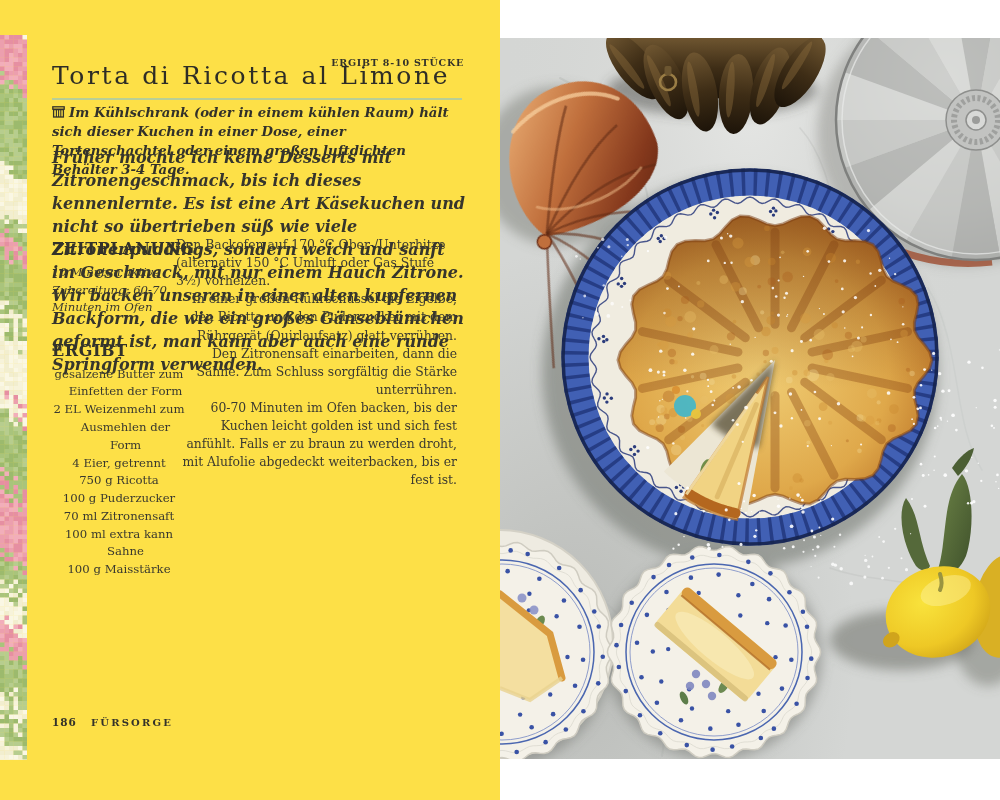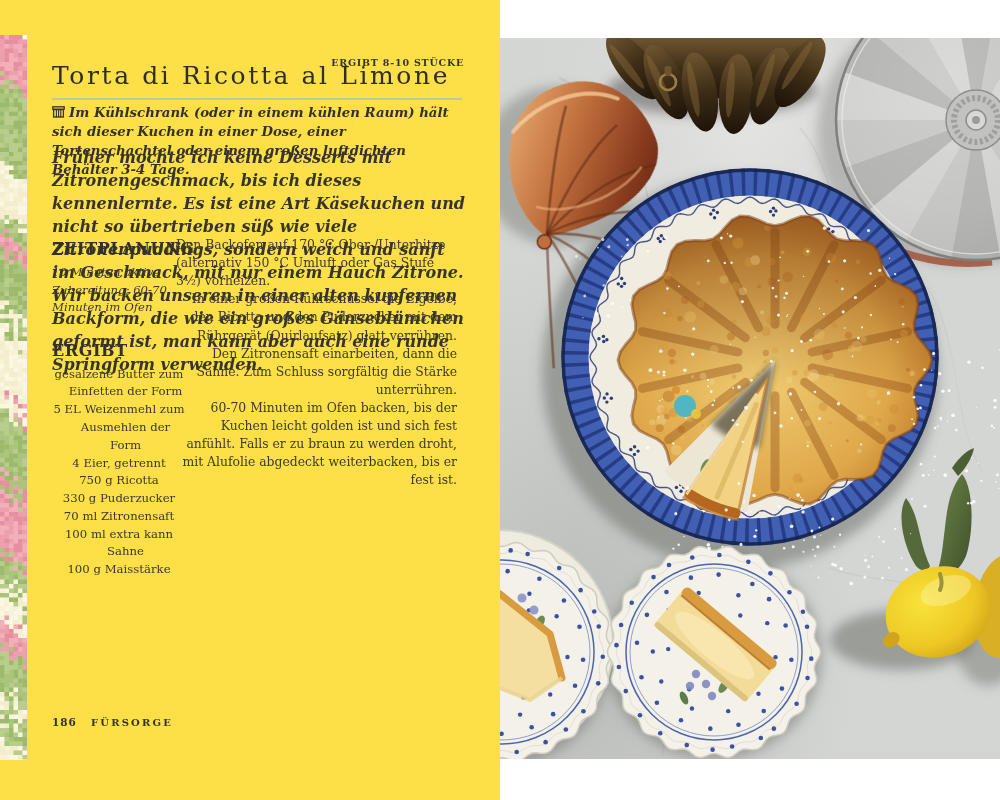--- a/index.html
+++ b/index.html
@@ -1023,24 +1023,24 @@
     </div>
 
     <div class="intro">Früher mochte ich keine Desserts mit Zitronengeschmack, bis ich dieses kennenlernte. Es ist eine Art Käsekuchen und nicht so übertrieben süß wie viele Zitronenpuddings, sondern weich und sanft im Geschmack, mit nur einem Hauch Zitrone. Wir backen unseren in einer alten kupfernen Backform, die wie ein großes Gänseblümchen geformt ist, man kann aber auch eine runde Springform verwenden.</div>
 
     <div class="sidebar">
       <p class="sidehead">ZEITPLANUNG</p>
       <p class="timing">10 Minuten aktive Zubereitung; 60-70 Minuten im Ofen</p>
       <p class="sidehead">ERGIBT</p>
       <ul class="ing">
         <li>gesalzene Butter zum Einfetten der Form</li>
-        <li>5 EL Weizenmehl zum Ausmehlen der Form</li>
+        <li>2 EL Weizenmehl zum Ausmehlen der Form</li>
         <li>4 Eier, getrennt</li>
         <li>750 g Ricotta</li>
-        <li>330 g Puderzucker</li>
+        <li>100 g Puderzucker</li>
         <li>70 ml Zitronensaft</li>
         <li>100 ml extra kann Sahne</li>
         <li>100 g Maisstärke</li>
       </ul>
     </div>
 
     <div class="maincol">
       <p>Den Backofen auf 170 °C Ober-/Unterhitze (alternativ 150 °C Umluft oder Gas Stufe 3½) vorheizen.</p>
       <p class="ind">In einer großen Rührschüssel die Eigelbe, den Ricotta und den Puderzucker mit dem Rührgerät (Quirlaufsatz) glatt verrühren. Den Zitronensaft einarbeiten, dann die Sahne. Zum Schluss sorgfältig die Stärke unterrühren.</p>
       <p class="ind">60-70 Minuten im Ofen backen, bis der Kuchen leicht golden ist und sich fest anfühlt. Falls er zu braun zu werden droht, mit Alufolie abgedeckt weiterbacken, bis er fest ist.</p>

